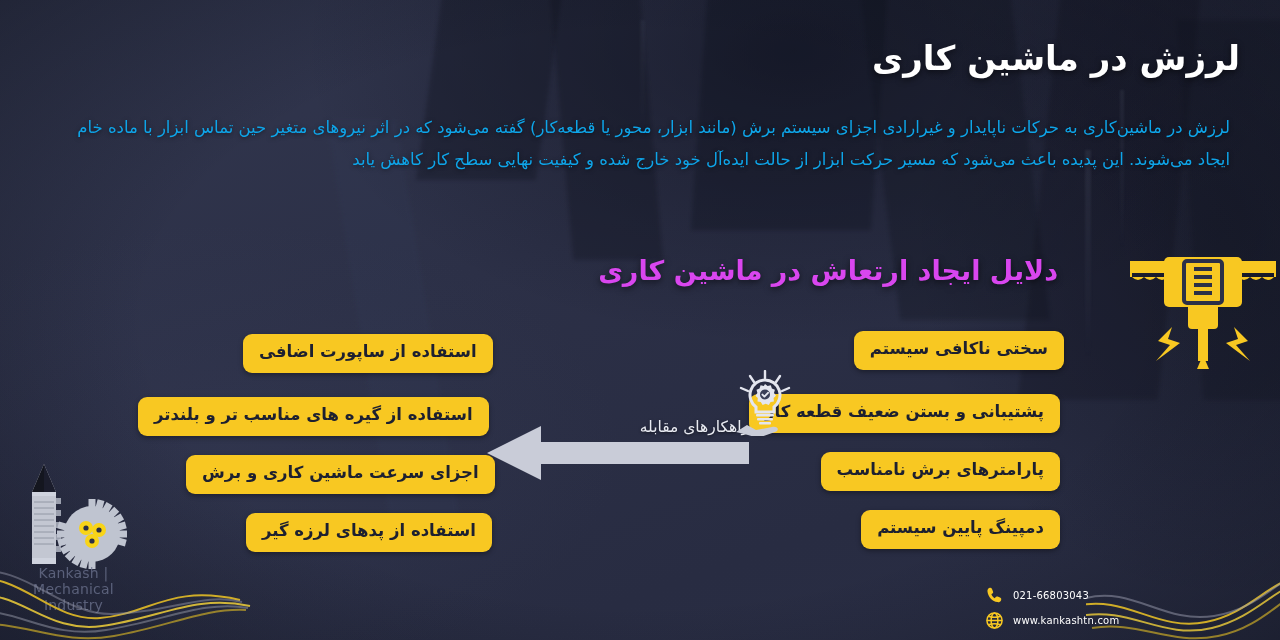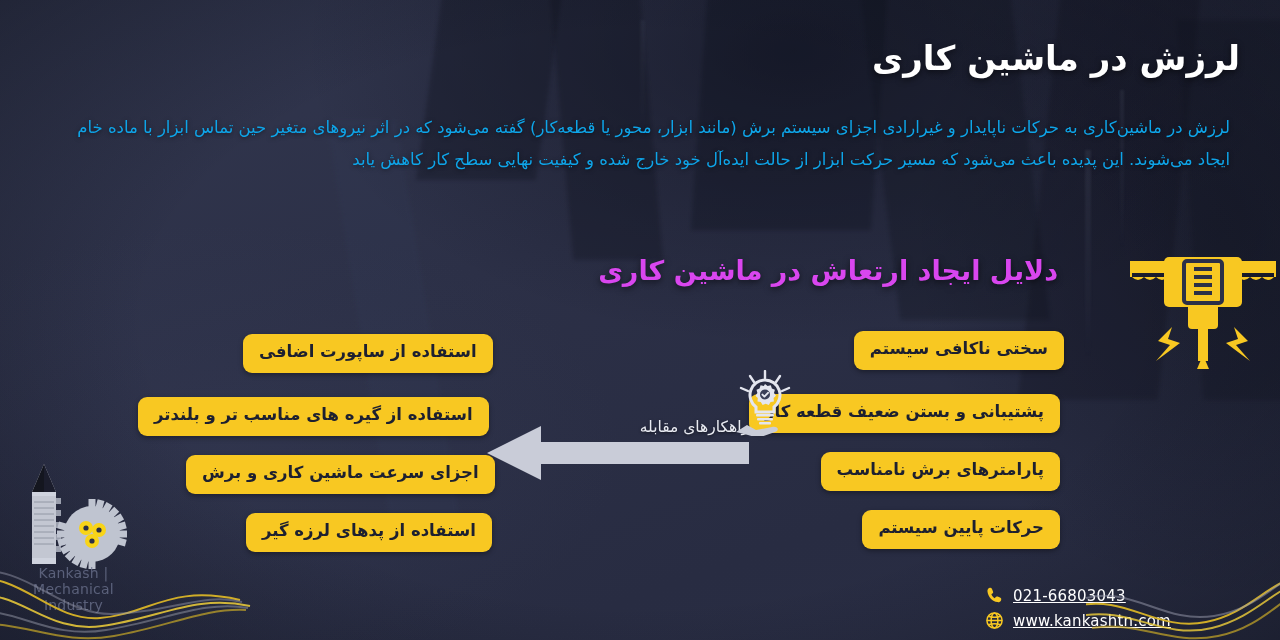--- a/index.html
+++ b/index.html
@@ -101,21 +101,21 @@
   .logo{ position:absolute; left:14px; top:452px; width:120px; height:135px; }
   .logo-caption{
     position:absolute; left:16px; top:565px; width:115px;
     font-size:14px; color:#6d7490; direction:ltr; text-align:center;
     letter-spacing:.2px; opacity:.75;
   }
 
   
   .contact{ position:absolute; left:985px; top:583px; width:240px; direction:ltr; }
   .contact-row{ display:flex; align-items:center; gap:9px; height:25px; }
-  .contact-row .txt{ font-size:15px; color:#ffffff; letter-spacing:.2px;text-decoration:underline; }
+  .contact-row .txt{ font-size:10px; color:#ffffff; letter-spacing:.2px; }
   .ci{ width:19px; height:19px; flex:0 0 19px; }
 
   
   .waves-l{ position:absolute; left:-10px; bottom:-6px; width:330px; height:80px; }
   .waves-r{ position:absolute; right:-6px; bottom:-4px; width:200px; height:70px; }
 </style>
 </head>
 <body>
 
 <div id="poster">
@@ -156,21 +156,21 @@
       </g>
       <path d="M44 84 l-14 14 l12 4 l-14 16 l24 -18 l-12 -4z" fill="#f8c822"></path>
       <path d="M106 84 l14 14 l-12 4 l14 16 l-24 -18 l12 -4z" fill="#f8c822"></path>
     </svg>
   </div>
 
   <div class="col-causes">
     <div class="badge cz1">سختی ناکافی سیستم</div>
     <div class="badge cz2">پشتیبانی و بستن ضعیف قطعه کار</div>
     <div class="badge cz3">پارامترهای برش نامناسب</div>
-    <div class="badge cz4">حرکات پایین سیستم</div>
+    <div class="badge cz4">دمپینگ پایین سیستم</div>
   </div>
 
   <div class="col-solutions">
     <div class="badge sl1">استفاده از ساپورت اضافی</div>
     <div class="badge sl2">استفاده از گیره های مناسب تر و بلندتر</div>
     <div class="badge sl3">اجزای سرعت ماشین کاری و برش</div>
     <div class="badge sl4">استفاده از پدهای لرزه گیر</div>
   </div>
 
   <div class="arrow-wrap">

